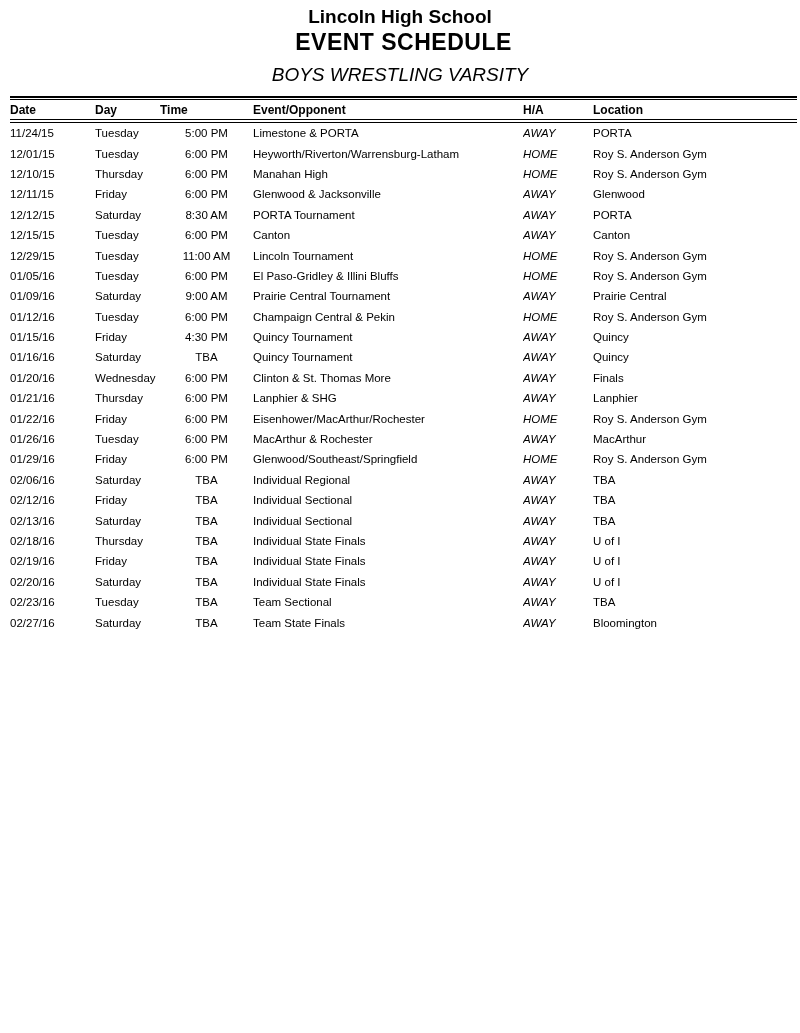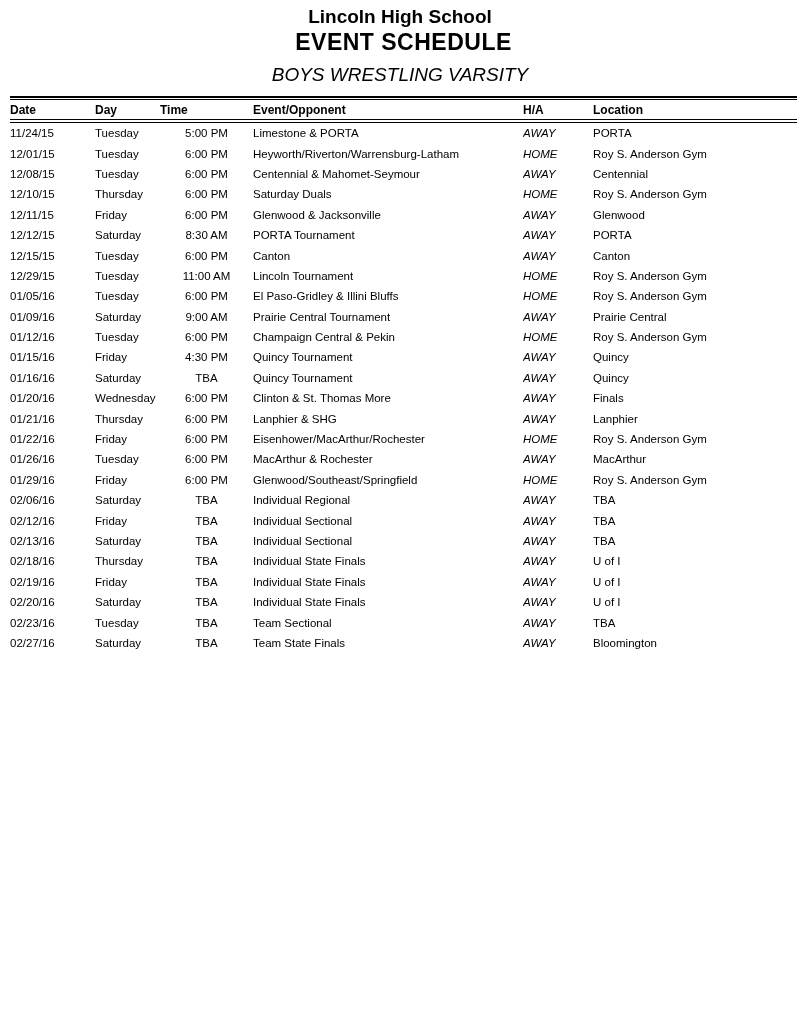--- a/index.html
+++ b/index.html
@@ -153,32 +153,24 @@
           </tr>
           <tr>
             <td class="c-date">12/01/15</td>
             <td class="c-day">Tuesday</td>
             <td class="c-time">6:00 PM</td>
             <td class="c-event">Heyworth/Riverton/Warrensburg-Latham</td>
             <td class="c-ha">HOME</td>
             <td class="c-loc">Roy S. Anderson Gym</td>
           </tr>
           <tr>
-            <td class="c-date">12/08/15</td>
-            <td class="c-day">Tuesday</td>
-            <td class="c-time">6:00 PM</td>
-            <td class="c-event">Centennial &amp; Mahomet-Seymour</td>
-            <td class="c-ha">AWAY</td>
-            <td class="c-loc">Centennial</td>
-          </tr>
-          <tr>
             <td class="c-date">12/10/15</td>
             <td class="c-day">Thursday</td>
             <td class="c-time">6:00 PM</td>
-            <td class="c-event">Saturday Duals</td>
+            <td class="c-event">Manahan High</td>
             <td class="c-ha">HOME</td>
             <td class="c-loc">Roy S. Anderson Gym</td>
           </tr>
           <tr>
             <td class="c-date">12/11/15</td>
             <td class="c-day">Friday</td>
             <td class="c-time">6:00 PM</td>
             <td class="c-event">Glenwood &amp; Jacksonville</td>
             <td class="c-ha">AWAY</td>
             <td class="c-loc">Glenwood</td>

